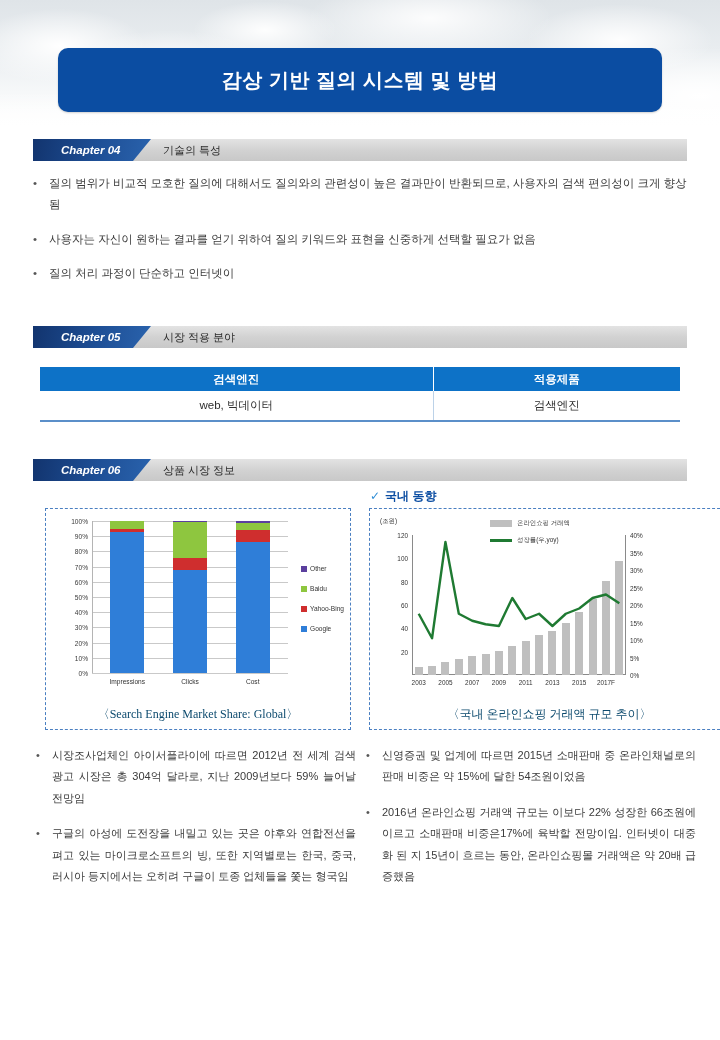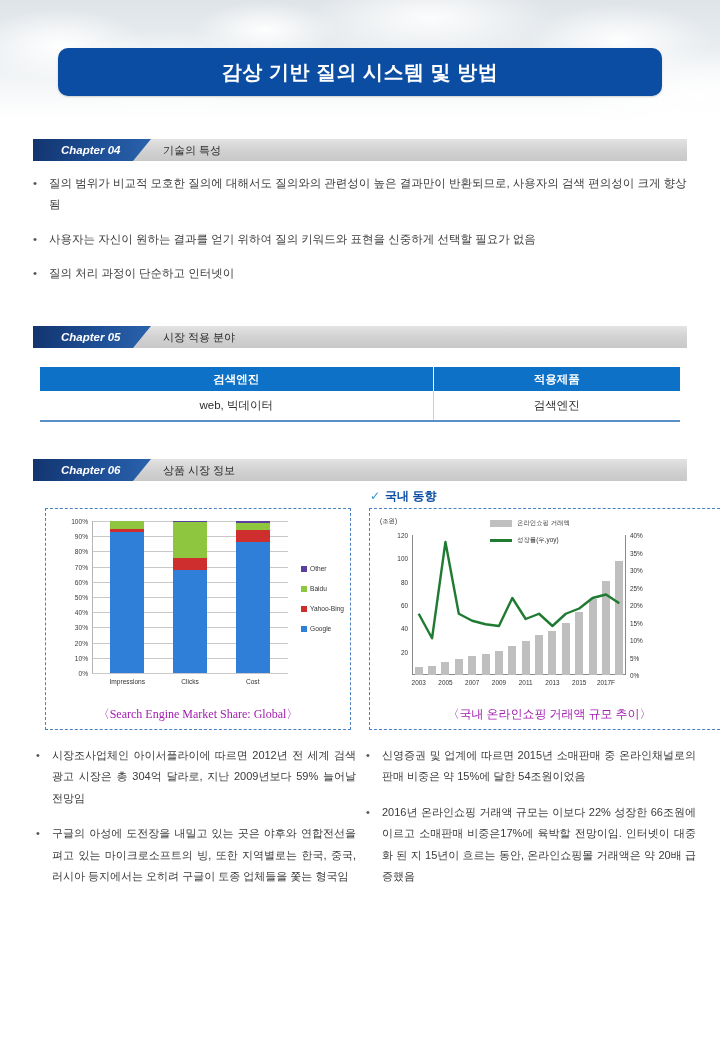--- a/index.html
+++ b/index.html
@@ -23,21 +23,21 @@
       radial-gradient(ellipse 200px 70px at 700px 96px, rgba(255,255,255,1) 0%, rgba(255,255,255,0) 70%),
       linear-gradient(180deg, #dfe4e8 0%, #e9edf0 38%, #f6f8f9 70%, #ffffff 100%);
   }
   .cloud-band:after {
     content:""; position:absolute; left:0; bottom:0; width:720px; height:40px;
     background: linear-gradient(180deg, rgba(255,255,255,0) 0%, #ffffff 85%);
   }
 
   
   .title-banner {
-    position: absolute; left: 58px; top: 48px; width: 604px; height: 48px;
+    position: absolute; left: 58px; top: 48px; width: 604px; height: 64px;
     background: #0b4da2; border-radius: 10px;
     display: flex; align-items: center; justify-content: center;
     box-shadow: 0 1px 2px rgba(0,0,0,.18);
   }
   .title-banner .title-text {
     color: #ffffff; font-size: 20px; font-weight: bold; letter-spacing: .5px;
   }
 
   
   .chapter-head { position: absolute; left: 33px; width: 654px; height: 22px; }
@@ -85,21 +85,21 @@
 
   
   .trend-head { position: absolute; font-size: 12px; font-weight: bold; color: #0b4da2; }
   .trend-head .chk { color: #2f8ed6; margin-right: 5px; font-weight: bold; }
 
   .chart-box {
     position: absolute; border: 1px dashed #4a7fc1; background: #fff;
   }
   .chart-caption {
     position: absolute; bottom: 6px; left: 0; width: 100%;
-    text-align: center; font-size: 12px; color: #a21caf;
+    text-align: center; font-size: 12px; color: #0c4a6e;
     font-family: "Liberation Serif", serif;
   }
 
   
   .lc-plot { position: absolute; left: 46px; top: 12px; width: 196px; height: 152px; }
   .lc-grid { position: absolute; inset: 0; }
   .lc-grid .gl { position: absolute; left: 0; width: 100%; height: 1px; background: #c9c9c9; }
   .lc-axis-y { position: absolute; left: 0; top: 0; width: 1px; height: 100%; background: #b4b4b4; }
   .lc-ylab {
     position: absolute; right: 100%; margin-right: 4px; font-size: 6.6px;

